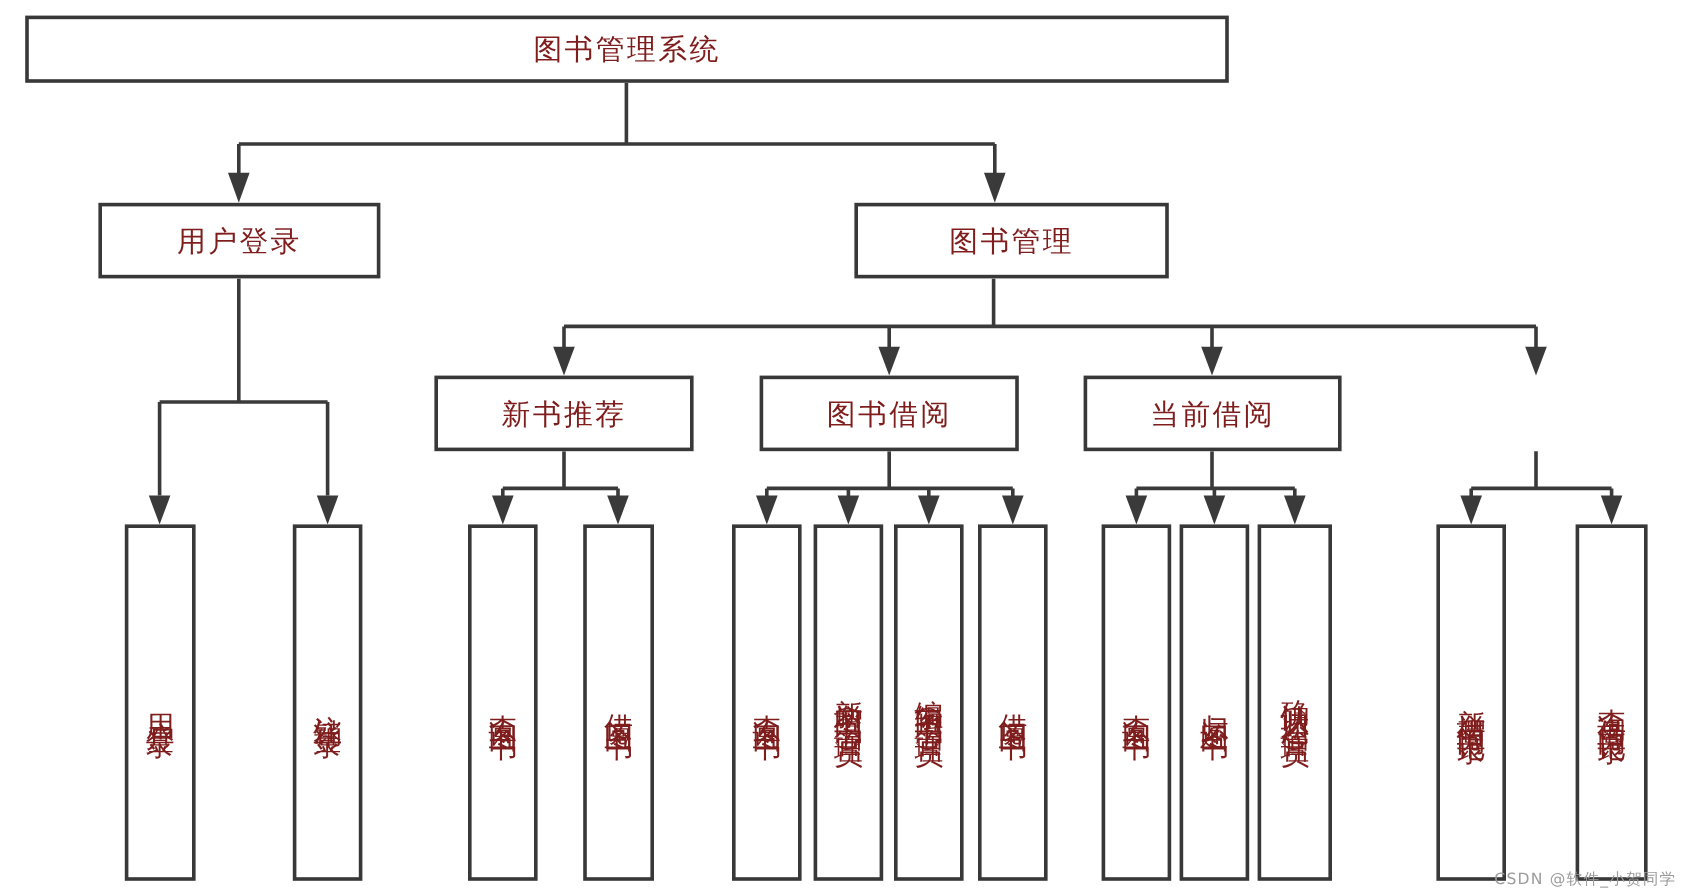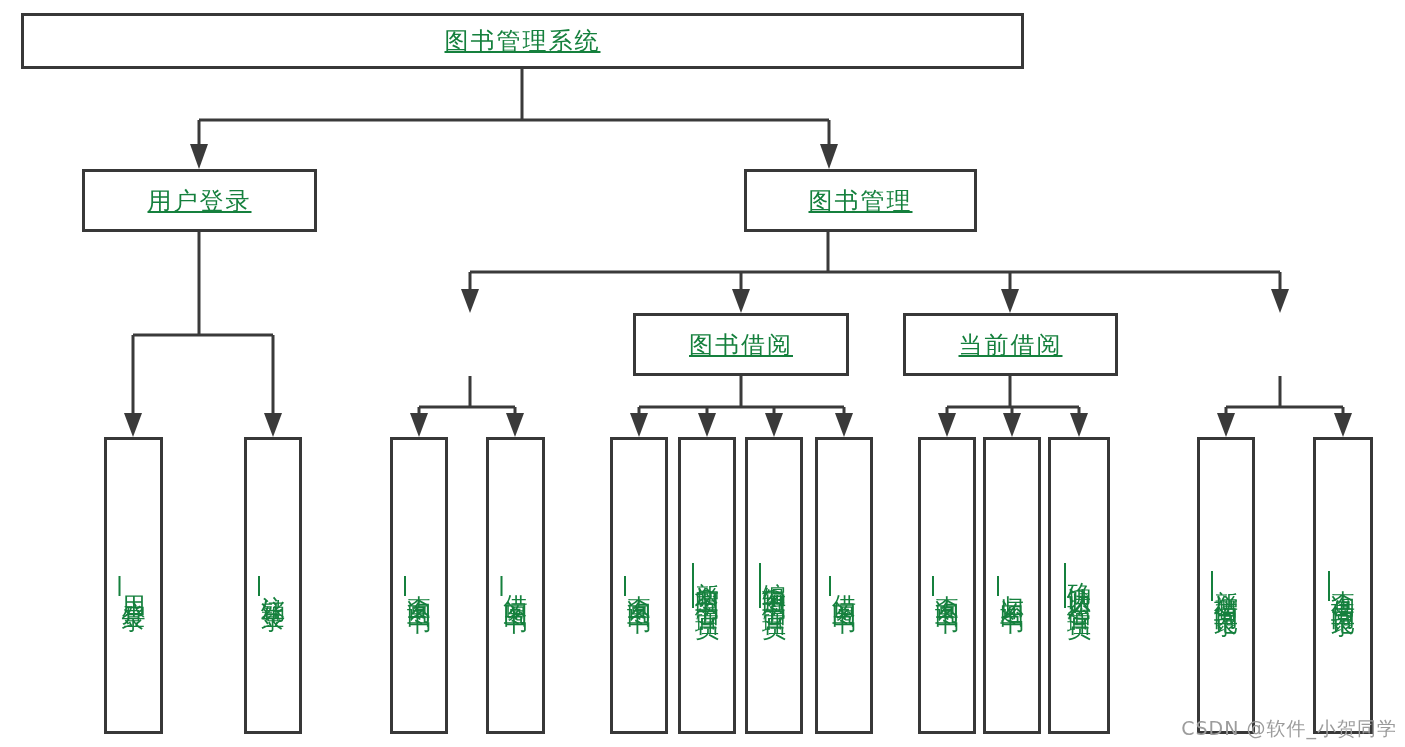--- a/index.html
+++ b/index.html
@@ -17,41 +17,40 @@
     width: 1405px; height: 747px;
   }
   .box {
     position: absolute;
     box-sizing: border-box;
     background: #ffffff;
     border: 3px solid #383838;
     display: flex;
     align-items: center;
     justify-content: center;
-    color: #15803d;
-    text-decoration: underline;
+    color: #7f1d1d;
   }
   .h-label {
     font-size: 24px;
     letter-spacing: 2px;
     white-space: nowrap;
   }
   .v-label {
     writing-mode: vertical-rl;
     text-orientation: mixed;
     font-size: 24px;
     letter-spacing: 5px;
     line-height: 1;
     white-space: nowrap;
   }
   .watermark {
     position: absolute;
     right: 8px;
     bottom: 5px;
-    font-size: 19px;
+    font-size: 13px;
     color: #9c9c9c;
     letter-spacing: 1px;
     white-space: nowrap;
   }
 </style>
 </head>
 <body>
 
 <div class="stage">
 
@@ -102,24 +101,27 @@
     </g>
   </svg>
 
   <div class="box" style="left:21px; top:13px; width:1003px; height:56px;">
     <span class="h-label">图书管理系统</span>
   </div>
 
   <div class="box" style="left:82px; top:169px; width:235px; height:63px;">
     <span class="h-label">用户登录</span>
   </div>
-  <div class="box" style="left:712px; top:169px; width:233px; height:63px;margin-left:32px;">
+  <div class="box" style="left:712px; top:169px; width:262px; height:63px;">
     <span class="h-label">图书管理</span>
   </div>
 
+  <div class="box" style="left:362px; top:313px; width:216px; height:63px;">
+    <span class="h-label">新书推荐</span>
+  </div>
   <div class="box" style="left:633px; top:313px; width:216px; height:63px;">
     <span class="h-label">图书借阅</span>
   </div>
   <div class="box" style="left:903px; top:313px; width:215px; height:63px;text-align:right;">
     <span class="h-label">当前借阅</span>
   </div>
 
   <div class="box" style="left:104px; top:437px; width:59px; height:297px;">
     <span class="v-label">用户登录</span>
   </div>

